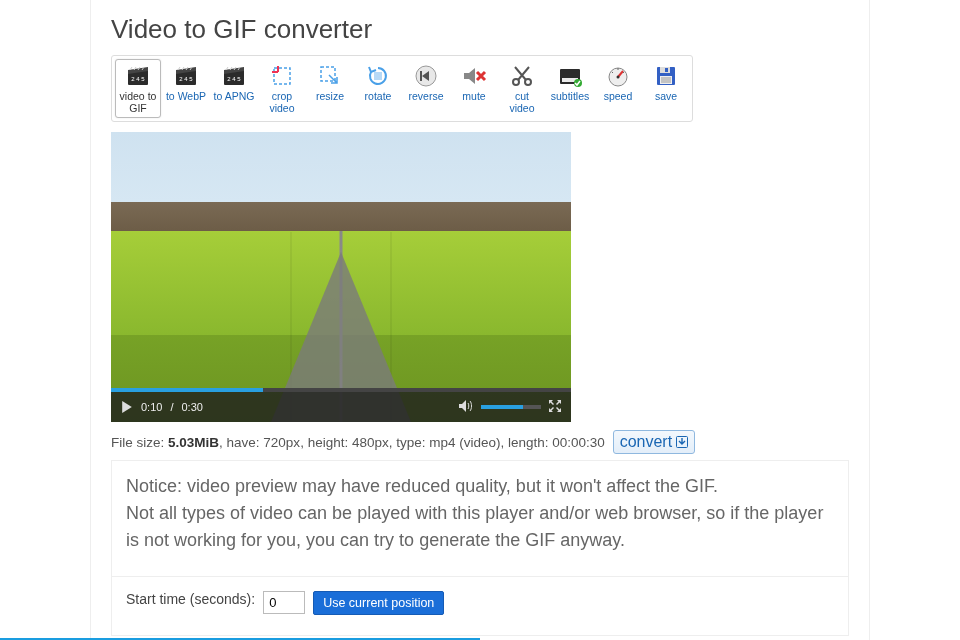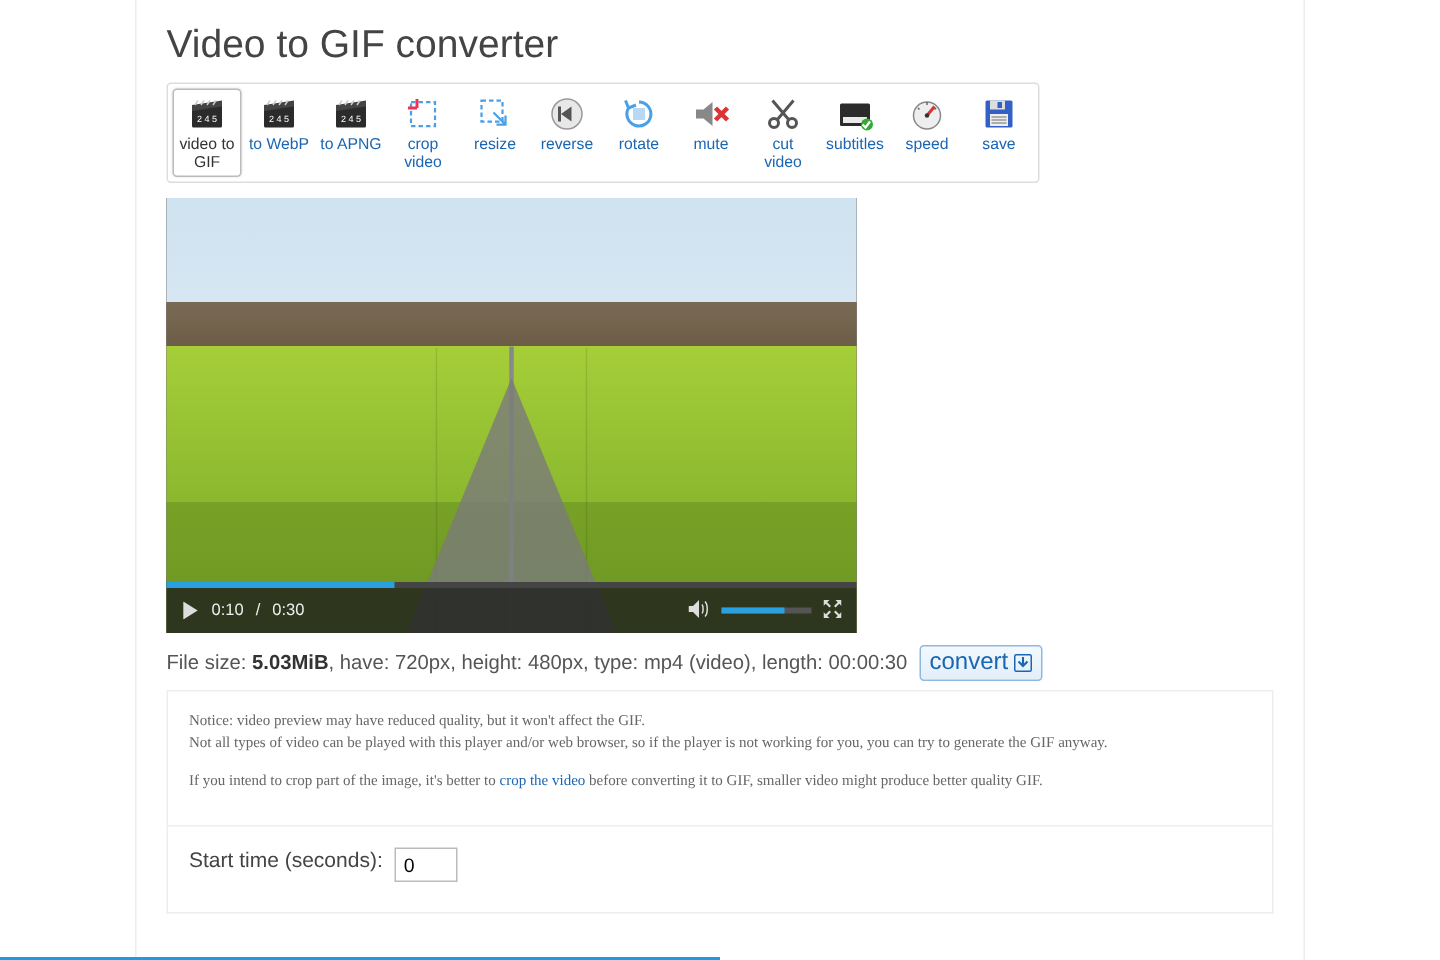--- a/index.html
+++ b/index.html
@@ -146,25 +146,24 @@
     padding: 2px 6px;
     border-radius: 3px;
     margin-left: 4px;
     cursor:pointer;
   }
   .notice {
     background:#fff;
     border:1px solid #eee;
     border-top:1px solid #eee;
     padding:12px 14px;
-    font-size:10px;
+    font-size:18px;
     color:#666;
     line-height:1.5;
     margin-top:6px;
-    font-family:Liberation Serif, serif;
   }
   .notice p { margin-bottom:10px; }
   .notice a { color:#1a66b3; text-decoration:none; cursor:pointer; }
   .time-settings {
     border:1px solid #eee;
     border-top:none;
     padding: 8px 14px 14px 14px;
   }
   .time-row {
     display:flex; align-items:flex-start; gap:8px;
@@ -247,36 +246,36 @@
           <svg width="26" height="26" viewBox="0 0 26 26">
             <rect x="4" y="4" width="14" height="14" fill="none" stroke="#4aa0e8" stroke-width="1.5" stroke-dasharray="3 2"></rect>
             <path d="M12 12l8 8M20 14v6h-6" stroke="#4aa0e8" stroke-width="1.5" fill="none"></path>
           </svg>
         </div>
         <span>resize</span>
       </div>
       <div class="tool">
         <div class="ticon">
           <svg width="26" height="26" viewBox="0 0 26 26">
+            <path d="M13 5a8 8 0 1 1-7 4" fill="none" stroke="#4aa0e8" stroke-width="2"></path>
+            <path d="M4 4l2 5 5-2" fill="none" stroke="#4aa0e8" stroke-width="2"></path>
+            <rect x="9" y="9" width="8" height="8" fill="#4aa0e8" opacity="0.4"></rect>
+          </svg>
+        </div>
+        <span>rotate</span>
+      </div>
+      <div class="tool">
+        <div class="ticon">
+          <svg width="26" height="26" viewBox="0 0 26 26">
             <circle cx="13" cy="13" r="10" fill="#e8e8e8" stroke="#999"></circle>
             <path d="M16 8l-7 5 7 5z" fill="#555"></path>
             <rect x="7" y="8" width="2" height="10" fill="#555"></rect>
           </svg>
         </div>
         <span>reverse</span>
-      </div>
-      <div class="tool">
-        <div class="ticon">
-          <svg width="26" height="26" viewBox="0 0 26 26">
-            <path d="M13 5a8 8 0 1 1-7 4" fill="none" stroke="#4aa0e8" stroke-width="2"></path>
-            <path d="M4 4l2 5 5-2" fill="none" stroke="#4aa0e8" stroke-width="2"></path>
-            <rect x="9" y="9" width="8" height="8" fill="#4aa0e8" opacity="0.4"></rect>
-          </svg>
-        </div>
-        <span>rotate</span>
       </div>
       <div class="tool">
         <div class="ticon">
           <svg width="26" height="26" viewBox="0 0 26 26">
             <path d="M3 10h5l6-5v16l-6-5H3z" fill="#888"></path>
             <path d="M16 9l8 8M24 9l-8 8" stroke="#d33" stroke-width="3"></path>
           </svg>
         </div>
         <span>mute</span>
       </div>
@@ -363,27 +362,25 @@
           <path d="M6 2v5M3 5l3 3 3-3" stroke="#1a66b3" fill="none" stroke-width="1.4"></path>
         </svg>
     </span>
   </div>
 
   <div class="notice">
     <p>
       <span>Notice: video preview may have reduced quality, but it won't affect the GIF.</span><br>
       <span>Not all types of video can be played with this player and/or web browser, so if the player is not working for you, you can try to generate the GIF anyway.</span>
     </p>
-    <p>
-      <span>If you intend to crop part of the image, it's better to </span><a>crop the video</a><span> before converting it to GIF, smaller video might produce better quality GIF.</span>
-    </p>
   </div>
 
   <div class="time-settings">
     <div class="time-row">
       <span>Start time (seconds):</span>
       <input type="text" value="0" style="">
+      <button class="blue-btn">Use current position</button>
     </div>
 
   </div>
 </div>
 
 <div class="bottom-accent"></div>
 
 </body></html>

